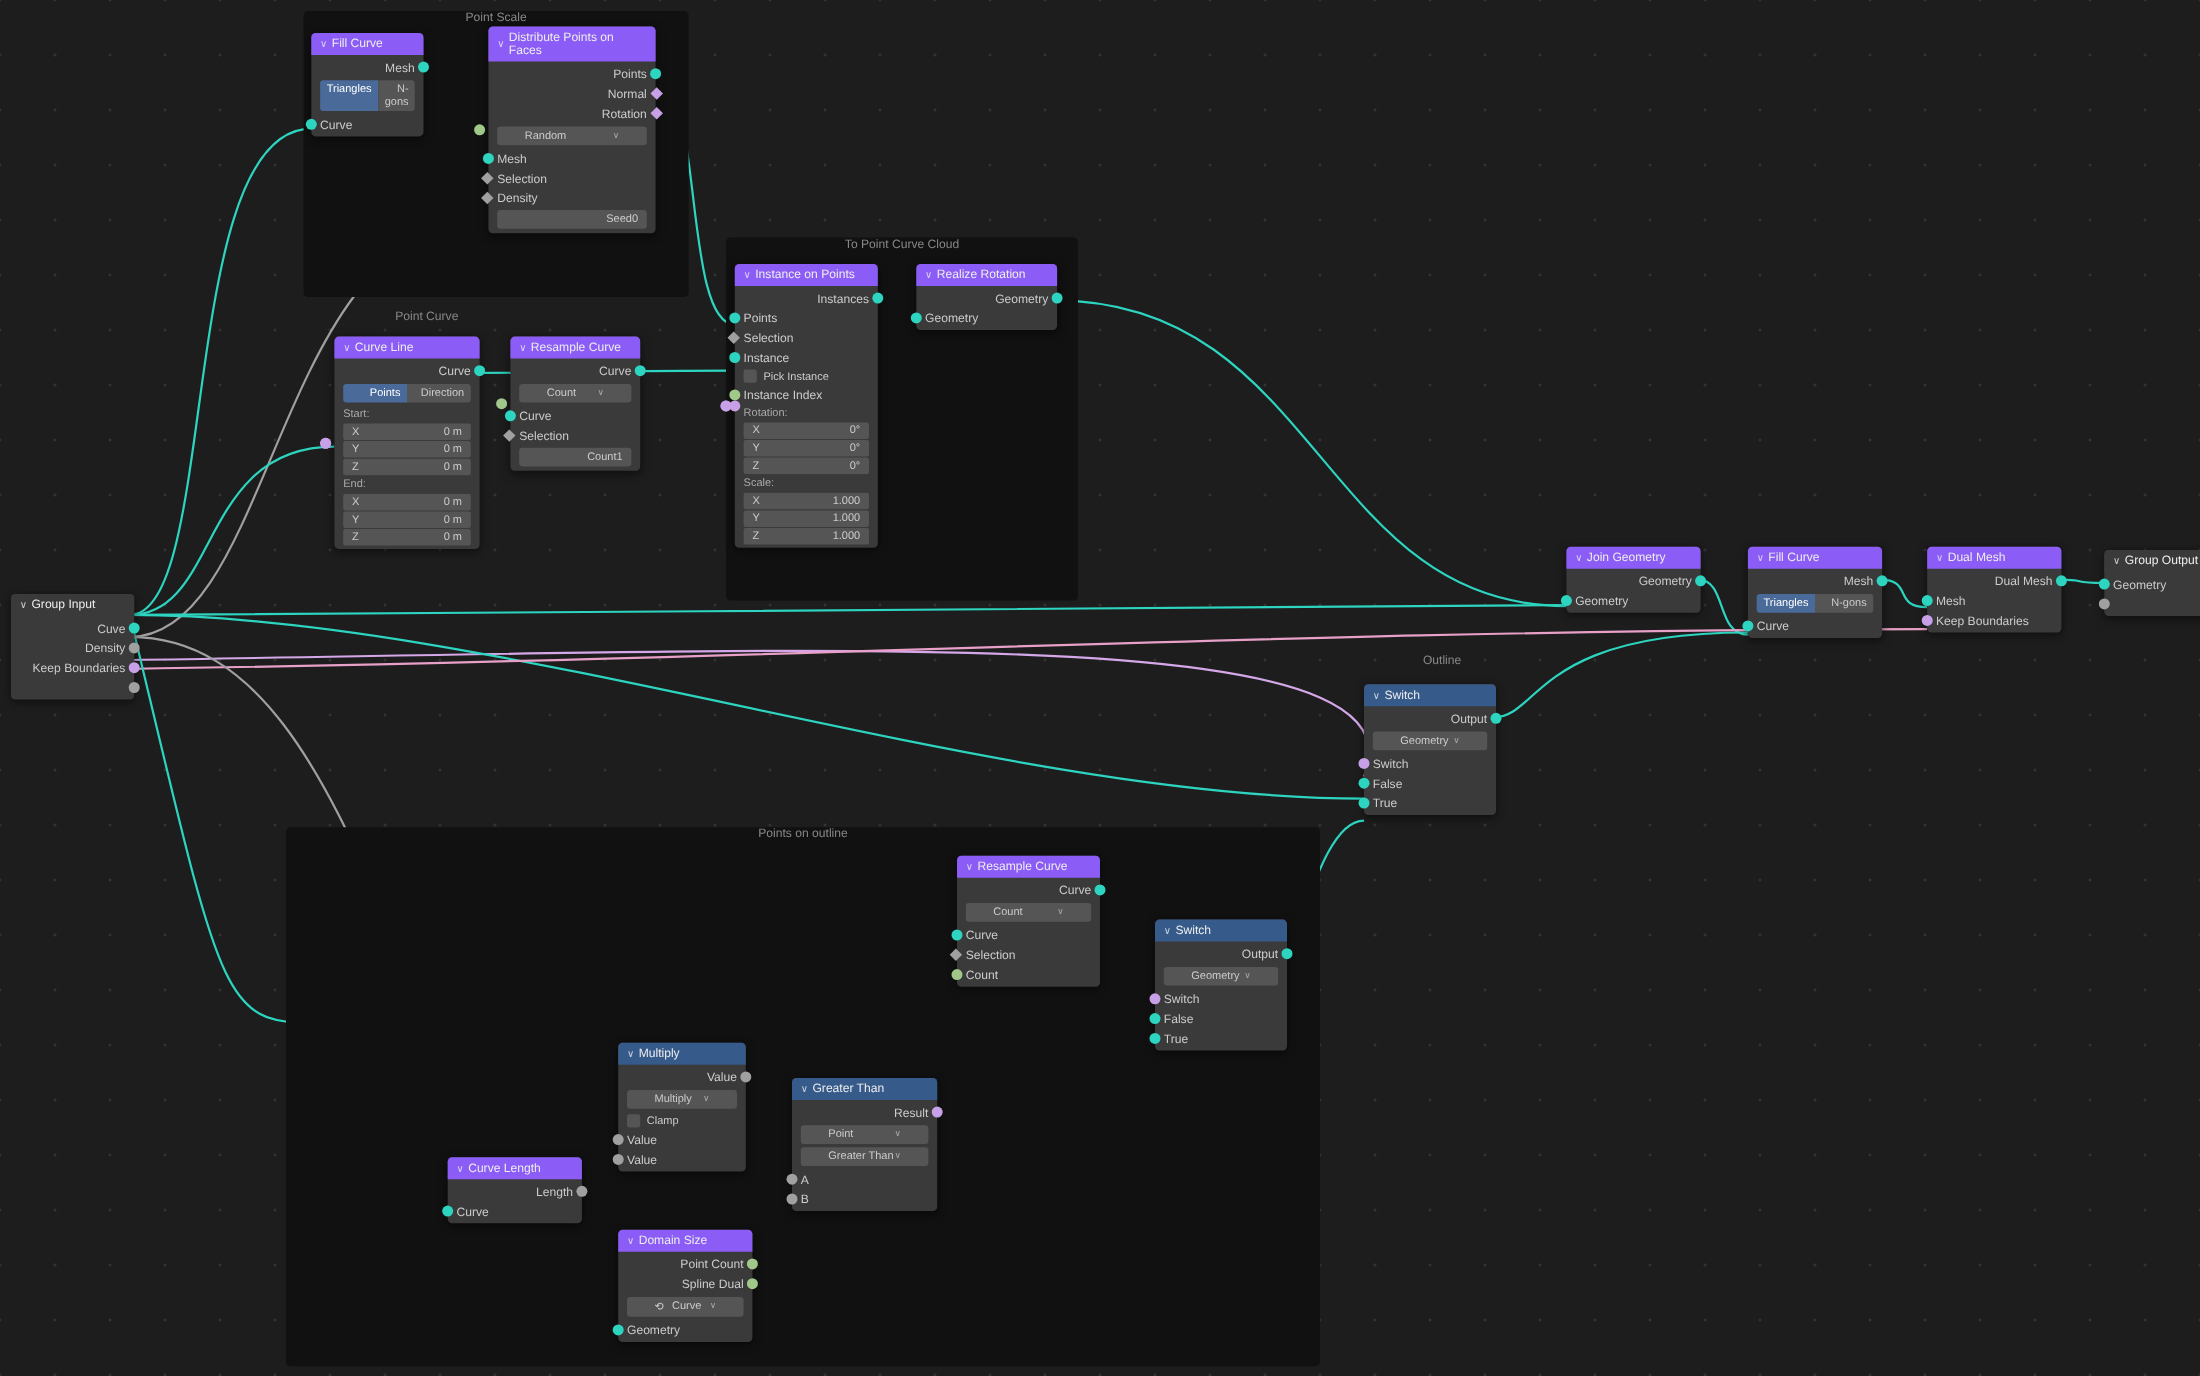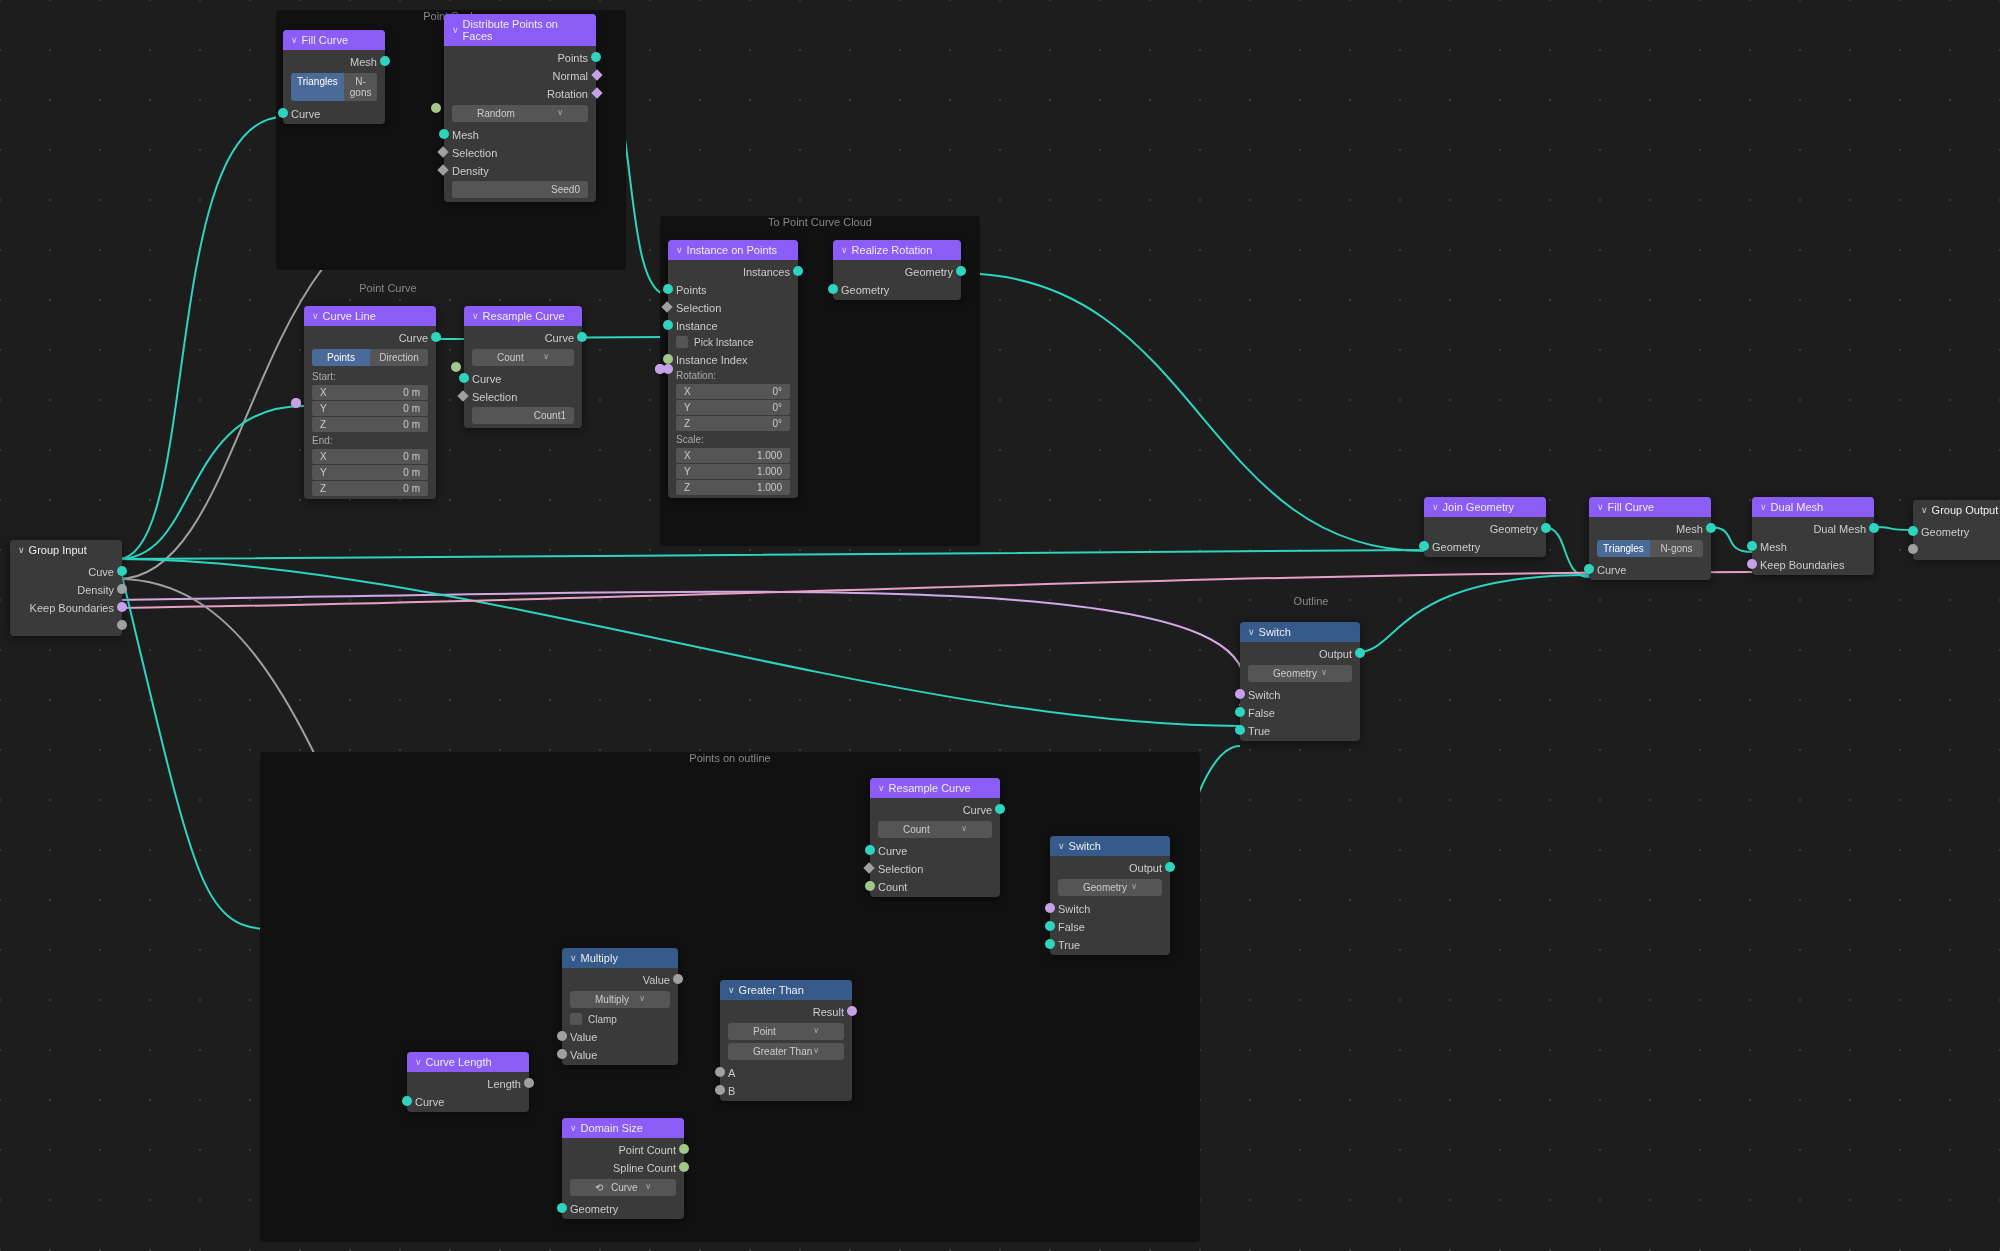--- a/index.html
+++ b/index.html
@@ -19,21 +19,21 @@
 .row.left{justify-content:flex-start}
 .sock{position:absolute;width:10px;height:10px;border-radius:50%;top:50%;transform:translateY(-50%)}
 .sock.l{left:-5px}
 .sock.r{right:-5px}
 .sock.dia{border-radius:0;transform:translateY(-50%) rotate(45deg);width:8px;height:8px}
 .s-teal{background:#2dd4bf}
 .s-gray{background:#a0a0a0}
 .s-purple{background:#c8a0e8}
 .s-green{background:#a0c888}
 .btn-group{display:flex;gap:0;padding:3px 8px}
-.btn{flex:1;background:#555;color:#ccc;padding:3px 6px;font-size:10px;text-align:center;cursor:pointer}
+.btn{flex:1;background:#555;color:#ccc;padding:3px 6px;font-size:10px;text-align:right;cursor:pointer}
 .btn.active{background:#4a6a9a;color:#fff}
 .btn:first-child{border-radius:3px 0 0 3px}
 .btn:last-child{border-radius:0 3px 3px 0}
 .dropdown{background:#555;padding:3px 25px;margin:3px 8px;border-radius:3px;font-size:10px;color:#ccc;display:flex;justify-content:space-between;cursor:pointer}
 .dropdown::after{content:'∨';font-size:8px;opacity:.7}
 .field{background:#555;padding:3px 8px;margin:2px 8px;border-radius:3px;font-size:10px;color:#ccc;display:flex;justify-content:flex-end}
 .label{padding:2px 8px;font-size:10px;color:#aaa}
 .vec-row{background:#555;padding:2px 8px;margin:1px 8px;border-radius:2px;font-size:10px;color:#ccc;display:flex;justify-content:space-between}
 .chk{display:flex;align-items:center;padding:2px 8px;font-size:10px;color:#ccc;gap:6px}
 .chk::before{content:'';width:12px;height:12px;background:#555;border-radius:2px}
@@ -130,21 +130,21 @@
         <div class="btn active">Triangles</div>
         <div class="btn">N-gons</div>
       </div>
 <div class="row left">
         <span class="sock l s-teal"></span>
         <span>Curve</span>
       </div>
 </div>
 </div>
 
-<div class="node" style="left:444px;top:14px;width:152px">
+<div class="node" style="left:444px;top:24px;width:152px">
 <div class="header h-teal">Distribute Points on Faces</div>
 <div class="body">
 <div class="row right">
         <span>Points</span>
         <span class="sock r s-teal"></span>
       </div>
 <div class="row right">
         <span>Normal</span>
         <span class="sock r s-purple dia"></span>
       </div>
@@ -500,21 +500,21 @@
 </div>
 
 <div class="node" style="left:562px;top:1118px;width:122px">
 <div class="header h-teal">Domain Size</div>
 <div class="body">
 <div class="row right">
         <span>Point Count</span>
         <span class="sock r s-green"></span>
       </div>
 <div class="row right">
-        <span>Spline Count</span>
+        <span>Spline Dual</span>
         <span class="sock r s-green"></span>
       </div>
 <div class="dropdown">
         <span>⟲ </span>
         <span>Curve</span>
       </div>
 <div class="row left">
         <span class="sock l s-teal"></span>
         <span>Geometry</span>
       </div>

